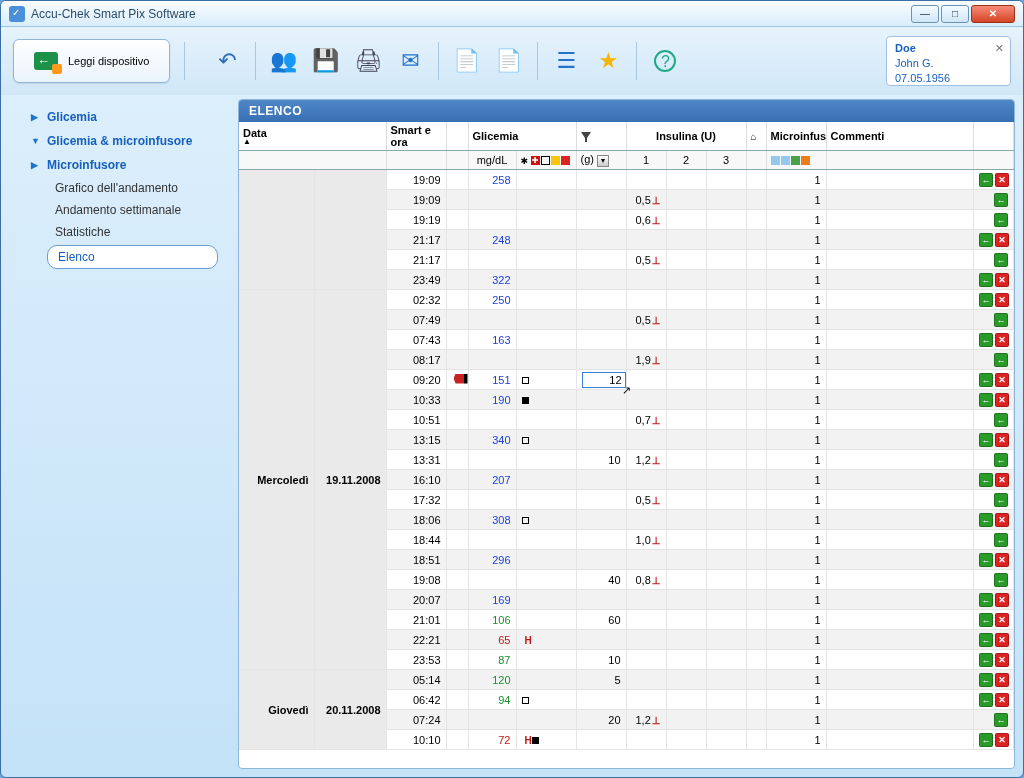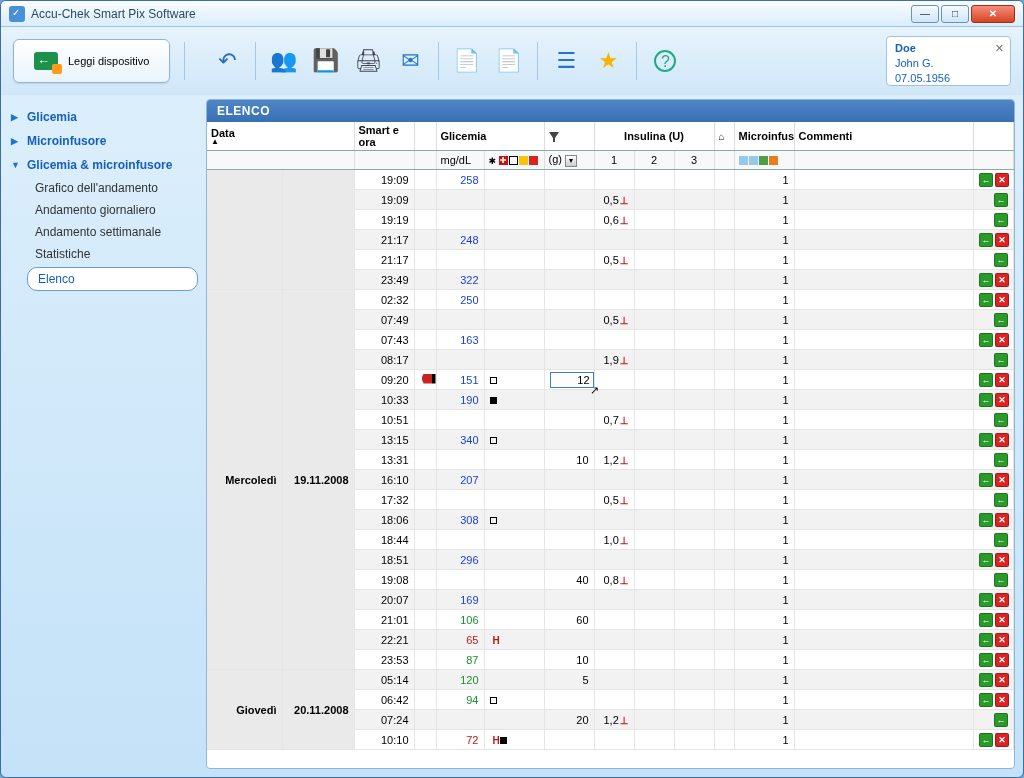--- a/index.html
+++ b/index.html
@@ -23,21 +23,21 @@
   .big-button .bb-icon::after { content:""; position:absolute; right:-4px; bottom:-4px; width:10px; height:10px; background:#ff9a1a; border-radius:2px; }
   .toolbar-icons { display:flex; align-items:center; gap:6px; margin-left:10px; }
   .tb-sep { width:1px; height:38px; background: rgba(120,160,195,.5); margin:0 4px; }
   .tb-btn { width:36px; height:36px; display:flex; align-items:center; justify-content:center; border-radius:4px; cursor:pointer; }
   .tb-btn span { font-size:22px; }
   
   .patient-box { margin-left:auto; width:125px; height:50px; background:#fff; border:1px solid #a0c1df; border-radius:4px; padding:4px 8px; position:relative; font-size:11px; color:#1560bd; line-height:1.35; }
   .patient-box .close-x { position:absolute; right:6px; top:4px; color:#777; cursor:pointer; font-size:11px; }
   .patient-box .pname { font-weight:bold; }
   
-  .body-area { flex:1; display:flex; overflow:hidden; padding: 4px 8px 8px 4px; gap:4px; }
+  .body-area { flex:1; display:flex; overflow:hidden; padding: 4px 8px 8px 24px; gap:16px; }
   
   .sidebar { width: 197px; padding-top: 6px; }
   .nav-item { display:flex; align-items:center; gap:6px; padding: 5px 6px; color:#1560bd; font-weight:bold; cursor:pointer; font-size:12px;}
   .nav-item.collapsed::before { content:"▶"; color:#1f74d0; font-size:9px; width:10px;}
   .nav-item.expanded::before { content:"▼"; color:#1f74d0; font-size:9px; width:10px;}
   .nav-sub { padding: 4px 6px 4px 30px; color:#333; cursor:pointer; font-size:12px; border-radius:10px;}
   .nav-sub.active { background:#fff; border:1px solid #6b9ccf; color:#1560bd; font-weight:normal; margin:2px 4px 2px 22px; padding:4px 10px;}
   
   .content { flex:1; background:#fff; border:1px solid #8fb6d9; border-radius:4px; display:flex; flex-direction:column; overflow:hidden; }
   .content-header { background: linear-gradient(#4f86c7,#3870b5); color:#fff; font-weight:bold; padding:4px 10px; font-size:12px; letter-spacing:.5px;}
@@ -155,28 +155,27 @@
       <div>John G.</div>
       <div>07.05.1956</div>
     </div>
   </div>
 
   <div class="body-area">
     <div class="sidebar">
       <div class="nav-item collapsed">
           <span>Glicemia</span>
         </div>
+      <div class="nav-item expanded">
+          <span>Glicemia &amp; microinfusore</span>
+        </div>
       <div class="nav-item collapsed">
           <span>Microinfusore</span>
         </div>
-      <div class="nav-item expanded">
-          <span>Glicemia &amp; microinfusore</span>
-        </div>
       <div class="nav-sub">Grafico dell'andamento</div>
-      <div class="nav-sub">Andamento giornaliero</div>
       <div class="nav-sub">Andamento settimanale</div>
       <div class="nav-sub">Statistiche</div>
       <div class="nav-sub active">Elenco</div>
     </div>
 
     <div class="content">
       <div class="content-header">ELENCO</div>
       <div class="grid-wrap">
         <div class="grid">
           <table class="data">
@@ -206,21 +205,21 @@
                 <th colspan="3" style="text-align:center">Insulina (U)</th>
                 <th><span style="font-size:10px">⌂</span></th>
                 <th>Microinfus</th>
                 <th>Commenti</th>
                 <th></th>
               </tr>
               <tr>
                 <th class="sub" colspan="2"></th>
                 <th class="sub"></th>
                 <th class="sub"></th>
-                <th class="sub" style="text-align:left">mg/dL</th>
+                <th class="sub" style="text-align:center">mg/dL</th>
                 <th class="sub">
                   <div class="sub-icons">
                       <span class="pip star"></span>
                       <span class="pip cross"></span>
                       <span class="pip sq"></span>
                       <span class="pip ye"></span>
                       <span class="pip rd"></span>
                     </div>
                 </th>
                 <th class="sub"><span>(g)</span> <span class="carbs-dd">▾</span></th>

